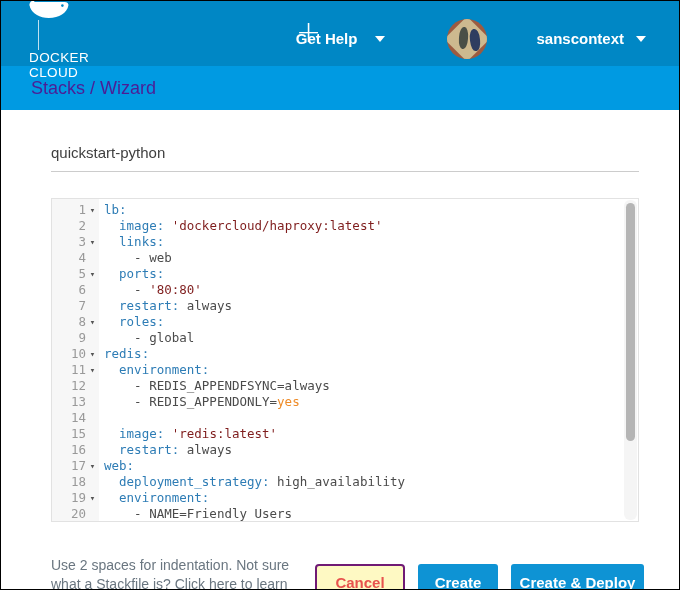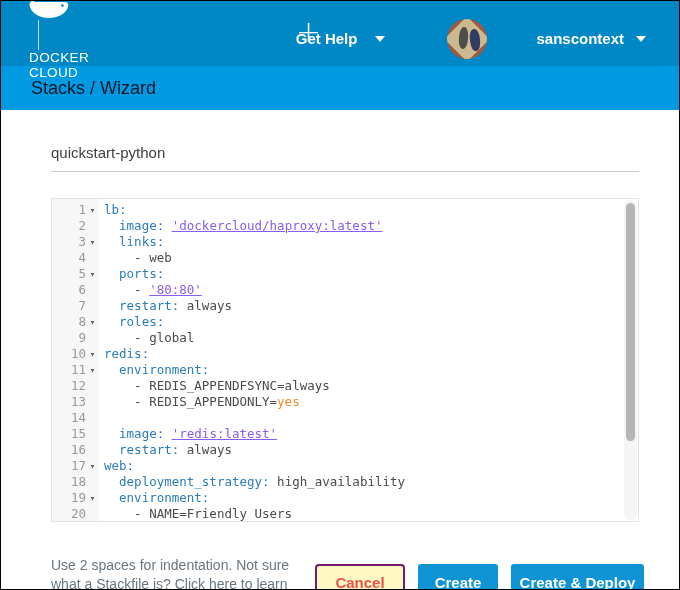--- a/index.html
+++ b/index.html
@@ -36,21 +36,21 @@
   .avatar {
     width:40px; height:40px; border-radius:50%; overflow:hidden; position:relative;
     margin:0 13px 0 26px; background:#9c5b41; cursor:pointer; flex:none;
   }
   .avatar .mat { position:absolute; left:4px; top:4px; width:32px; height:32px; background:#cdb98f; transform:rotate(45deg); }
   .avatar .shoe-l { position:absolute; left:12px; top:8px; width:9px; height:22px; border-radius:45%; background:#4a4f47; transform:rotate(4deg); }
   .avatar .shoe-r { position:absolute; left:23px; top:10px; width:10px; height:22px; border-radius:45%; background:#2e3d60; transform:rotate(-6deg); }
 
   
   .crumbbar { height:44px; background:#009ae2; display:flex; align-items:center; }
-  .crumbbar .crumb { color:#0f172a; font-size:18px; margin-left:30px; }
+  .crumbbar .crumb { color:#4c1d95; font-size:18px; margin-left:30px; }
 
   
   .main { padding:0 40px 0 50px; }
   .name-input {
     display:block; width:100%; margin-top:28px; border:none; outline:none;
     border-bottom:1px solid #ccc; padding:6px 0 10px 0;
     font-size:15px; color:#3f3f3f; font-family:"Liberation Sans", sans-serif; background:transparent;
   }
 
   
@@ -60,21 +60,21 @@
     background:#fff;
   }
   .gutter-bg { position:absolute; left:0; top:0; bottom:0; width:47px; background:#f7f7f7; }
   .code-lines { position:relative; padding-top:3px; }
   .cl { display:flex; height:16px; line-height:16px; }
   .gut { width:47px; flex:none; display:flex; justify-content:flex-end; color:#999; }
   .gut .lnum { text-align:right; }
   .gut .fold { width:13px; text-align:center; color:#555; font-size:9px; cursor:pointer; }
   .code-text { white-space:pre; padding-left:5px; color:#4b4b4b; }
   .sk { color:#2d7cb5; }
-  .ss { color:#8b5cf6;text-decoration:underline; }
+  .ss { color:#7f1d1d; }
   .sa { color:#ee8b27; }
   .sp { color:#4b4b4b; }
   .vscroll { position:absolute; top:1px; bottom:1px; right:1px; width:13px; background:#f5f5f5; border-radius:6px; }
   .vthumb { position:absolute; top:3px; left:2px; width:9px; height:238px; background:#b5b5b5; border-radius:5px; cursor:pointer; }
 
   
   .footer { display:flex; justify-content:space-between; align-items:flex-start; margin-top:34px; padding:0 35px 0 50px; }
   .help-text { width:280px; color:#6a7680; font-size:14px; line-height:19px; }
   .help-text a { color:#6a7680; text-decoration:underline; cursor:pointer; }
   .btn-row { display:flex; gap:13px; padding-top:8px; }

